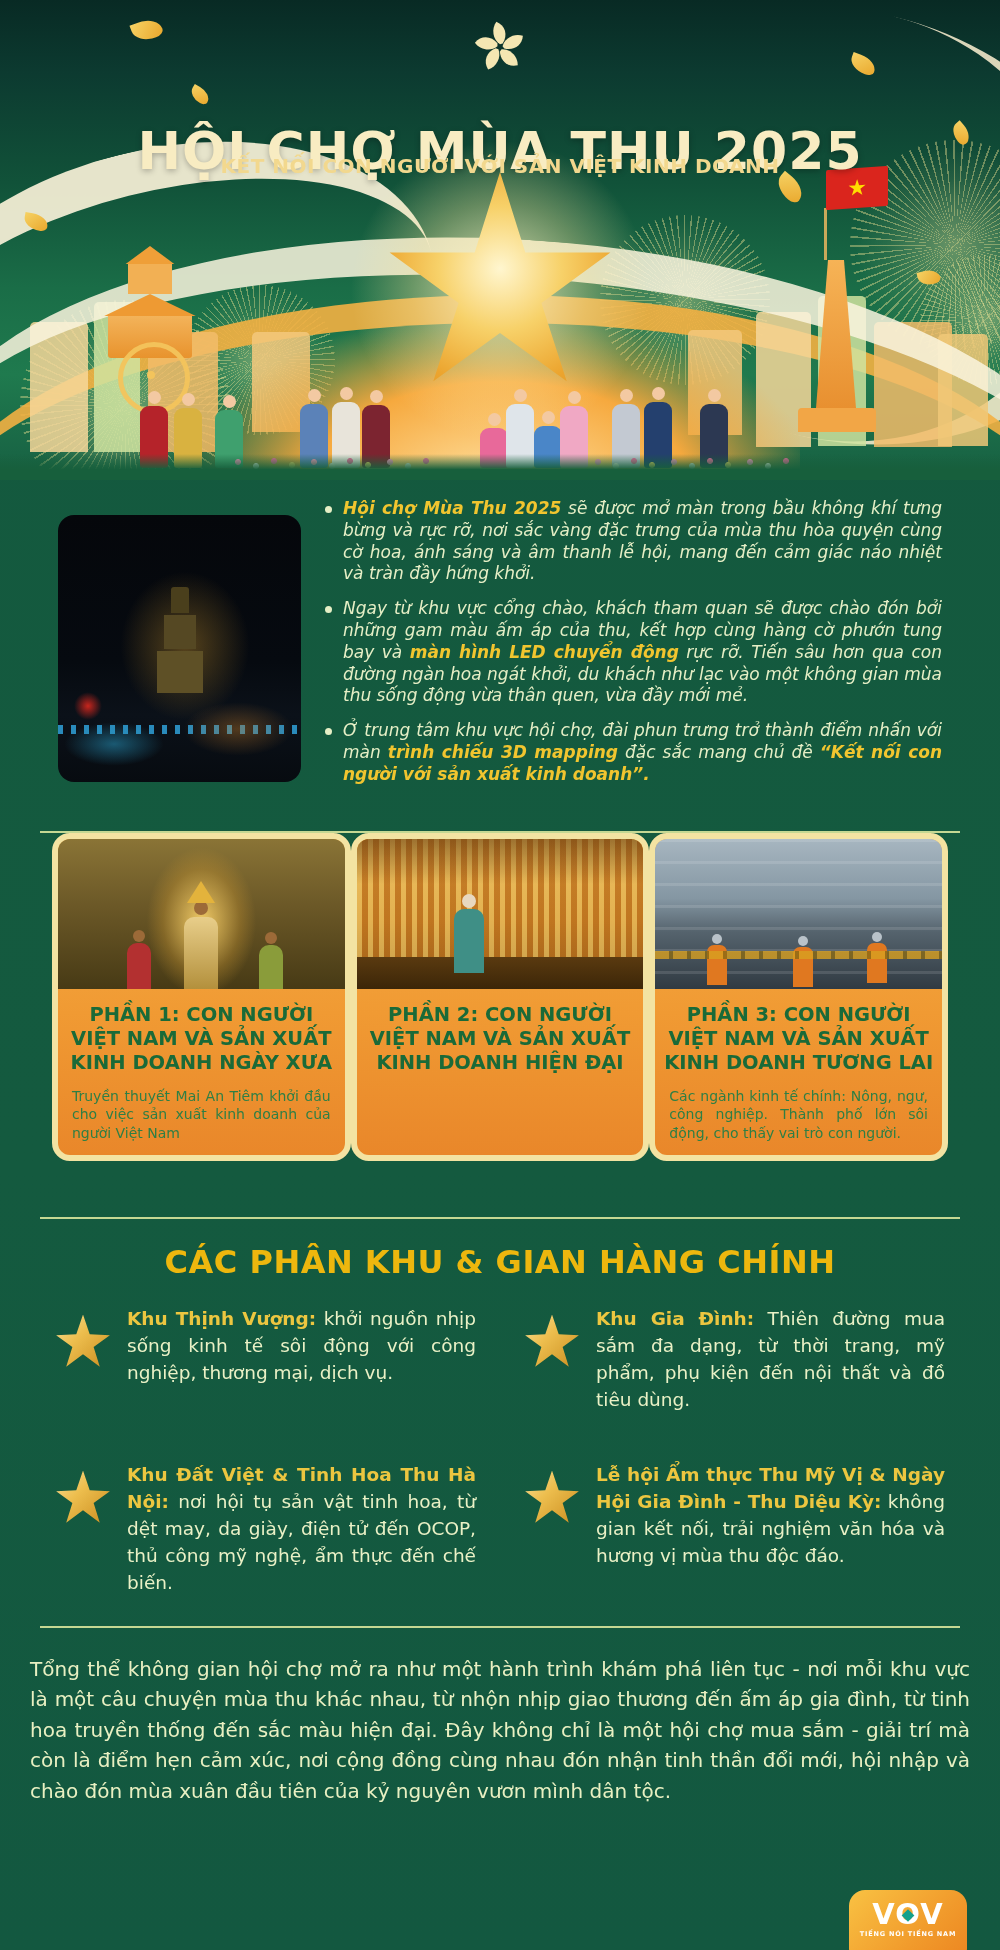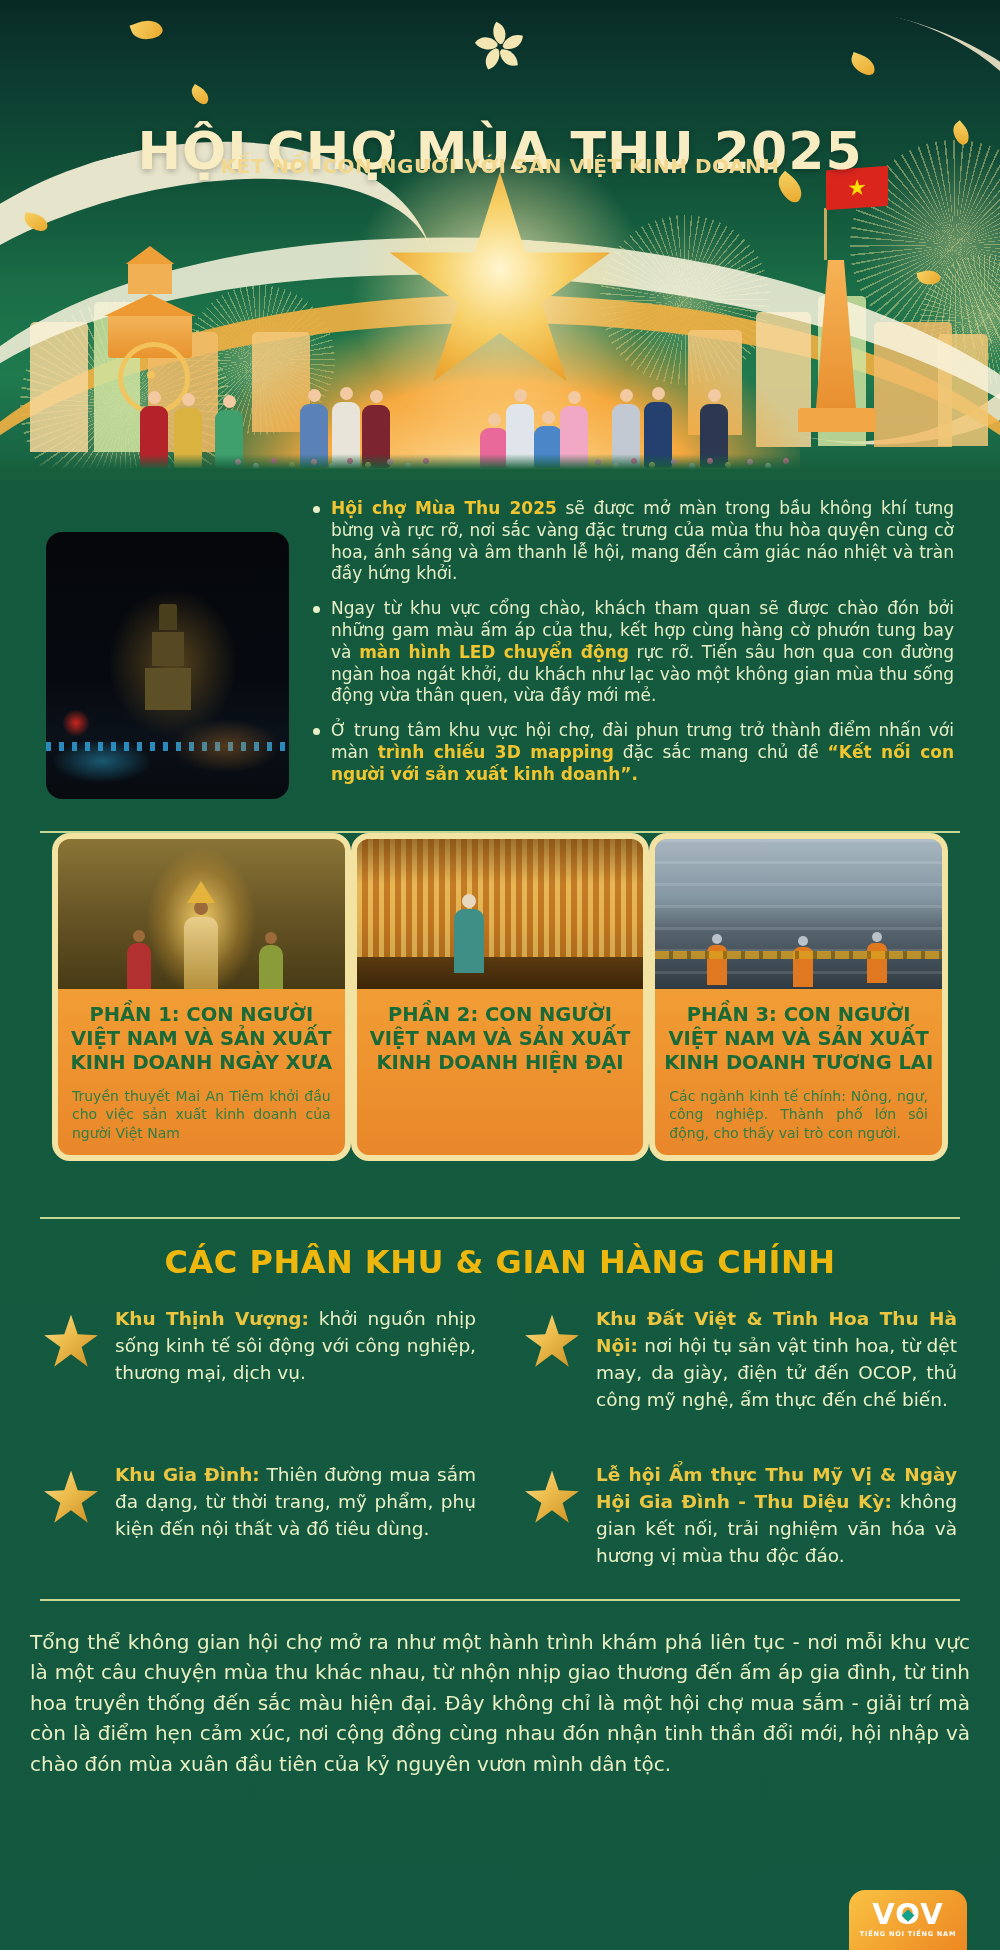--- a/index.html
+++ b/index.html
@@ -59,21 +59,21 @@
         background-size:76px 16px;}
   .grass{position:absolute;left:0;right:0;bottom:0;height:26px;z-index:9;
         background:linear-gradient(180deg,rgba(23,95,60,0),#175f3c 60%);}
   
   .daterow{display:flex;align-items:center;justify-content:center;gap:26px;height:88px;}
   .dates{font-size:35px;font-weight:bold;color:#f0cb5e;letter-spacing:1px;}
   .vbar{width:3px;height:54px;background:#e9c355;border-radius:2px;}
   .vname{font-size:16.5px;font-weight:bold;color:#f0cb5e;letter-spacing:.6px;}
   .vaddr{font-size:14.5px;color:#f2e3ae;margin-top:4px;}
   
-  .intro{display:flex;gap:20px;padding:18px 46px 0;align-items:flex-end;}
+  .intro{display:flex;gap:20px;padding:18px 58px 0;align-items:center;font-style:italic;}
   .photo{position:relative;width:243px;height:267px;border-radius:16px;overflow:hidden;flex:none;
         background:linear-gradient(180deg,#05070b 0%,#060a10 55%,#0b1119 75%,#070b10 100%);}
   .p-glow{position:absolute;left:62px;top:56px;width:130px;height:150px;
         background:radial-gradient(ellipse,rgba(165,122,40,.5),transparent 70%);}
   .p-tower{position:absolute;left:96px;top:72px;width:52px;}
   .pt1{width:18px;height:26px;margin:0 auto;background:#4a3f1c;border-radius:3px 3px 0 0;}
   .pt2{width:32px;height:34px;margin:2px auto 0;background:#554823;}
   .pt3{width:46px;height:42px;margin:2px auto 0;background:#5e5026;}
   .p-lights{position:absolute;left:0;right:0;bottom:48px;height:9px;opacity:.85;
         background:repeating-linear-gradient(90deg,#2fa0d8 0 5px,transparent 5px 13px);}
@@ -118,21 +118,21 @@
   .f-worker{left:34%;bottom:16px;width:30px;height:64px;background:#3f8f86;z-index:2;}
   .f-worker::before{content:"";position:absolute;top:-15px;left:8px;width:14px;height:14px;border-radius:50%;background:#e8d8c0;}
   .ci3{background:repeating-linear-gradient(180deg,rgba(255,255,255,.12) 0 3px,transparent 3px 22px),
         linear-gradient(180deg,#a7b6c0 0%,#8496a2 40%,#55636d 62%,#303a42 100%);}
   .ci3::after{content:"";position:absolute;left:0;right:0;bottom:30px;height:8px;opacity:.8;
         background:repeating-linear-gradient(90deg,#d8a020 0 14px,#8a6a14 14px 18px);}
   .f-w{width:20px;height:40px;background:#e07820;border-radius:7px 7px 0 0;}
   .f-w::before{content:"";position:absolute;top:-11px;left:5px;width:10px;height:10px;border-radius:50%;background:#b9c2c9;}
   .fw1{left:18%;bottom:4px;} .fw2{left:48%;bottom:2px;} .fw3{left:74%;bottom:6px;}
   
-  .zones{display:grid;grid-template-columns:1fr 1fr;column-gap:48px;row-gap:36px;padding:0 43px;margin-top:24px;gap:48px;}
+  .zones{display:grid;grid-template-columns:1fr 1fr;column-gap:48px;row-gap:36px;padding:0 55px;margin-top:24px;gap:48px;}
   .zitem{display:flex;gap:16px;}
   .zstar{flex:none;width:56px;height:56px;margin-top:10px;
         background:linear-gradient(135deg,#f8e09a 0%,#edbe4e 40%,#c8891c 100%);
         clip-path:polygon(50% 0%,62% 35%,98% 37%,69% 58%,80% 93%,50% 71%,20% 93%,31% 58%,2% 37%,38% 35%);
         filter:drop-shadow(0 3px 3px rgba(0,0,0,.35));}
   .zitem p{margin:0;font-size:18.5px;line-height:27px;color:#eaf1c6;text-align:justify;}
   .zlead{color:#ecc640;font-weight:bold;}
   
   .outro{margin:26px 30px 0;font-size:20px;line-height:30.5px;color:#e9f0c2;text-align:justify;}
   .vov{position:absolute;right:33px;bottom:-14px;width:118px;height:74px;border-radius:16px;z-index:5;
@@ -290,25 +290,25 @@
   <hr class="rule r2">
 
   <h2 class="sechead">CÁC PHÂN KHU &amp; GIAN HÀNG CHÍNH</h2>
   <div class="zones">
     <div class="zitem">
       <div class="zstar"></div>
       <p><span class="zlead">Khu Thịnh Vượng:</span><span> khởi nguồn nhịp sống kinh tế sôi động với công nghiệp, thương mại, dịch vụ.</span></p>
     </div>
     <div class="zitem">
       <div class="zstar"></div>
-      <p><span class="zlead">Khu Đất Việt &amp; Tinh Hoa Thu Hà Nội:</span><span> nơi hội tụ sản vật tinh hoa, từ dệt may, da giày, điện tử đến OCOP, thủ công mỹ nghệ, ẩm thực đến chế biến.</span></p>
+      <p><span class="zlead">Khu Gia Đình:</span><span> Thiên đường mua sắm đa dạng, từ thời trang, mỹ phẩm, phụ kiện đến nội thất và đồ tiêu dùng.</span></p>
     </div>
     <div class="zitem">
       <div class="zstar"></div>
-      <p><span class="zlead">Khu Gia Đình:</span><span> Thiên đường mua sắm đa dạng, từ thời trang, mỹ phẩm, phụ kiện đến nội thất và đồ tiêu dùng.</span></p>
+      <p><span class="zlead">Khu Đất Việt &amp; Tinh Hoa Thu Hà Nội:</span><span> nơi hội tụ sản vật tinh hoa, từ dệt may, da giày, điện tử đến OCOP, thủ công mỹ nghệ, ẩm thực đến chế biến.</span></p>
     </div>
     <div class="zitem">
       <div class="zstar"></div>
       <p><span class="zlead">Lễ hội Ẩm thực Thu Mỹ Vị &amp; Ngày Hội Gia Đình - Thu Diệu Kỳ:</span><span> không gian kết nối, trải nghiệm văn hóa và hương vị mùa thu độc đáo.</span></p>
     </div>
   </div>
 
   <hr class="rule r3">
 
   <p class="outro">Tổng thể không gian hội chợ mở ra như một hành trình khám phá liên tục - nơi mỗi khu vực là một câu chuyện mùa thu khác nhau, từ nhộn nhịp giao thương đến ấm áp gia đình, từ tinh hoa truyền thống đến sắc màu hiện đại. Đây không chỉ là một hội chợ mua sắm - giải trí mà còn là điểm hẹn cảm xúc, nơi cộng đồng cùng nhau đón nhận tinh thần đổi mới, hội nhập và chào đón mùa xuân đầu tiên của kỷ nguyên vươn mình dân tộc.</p>

